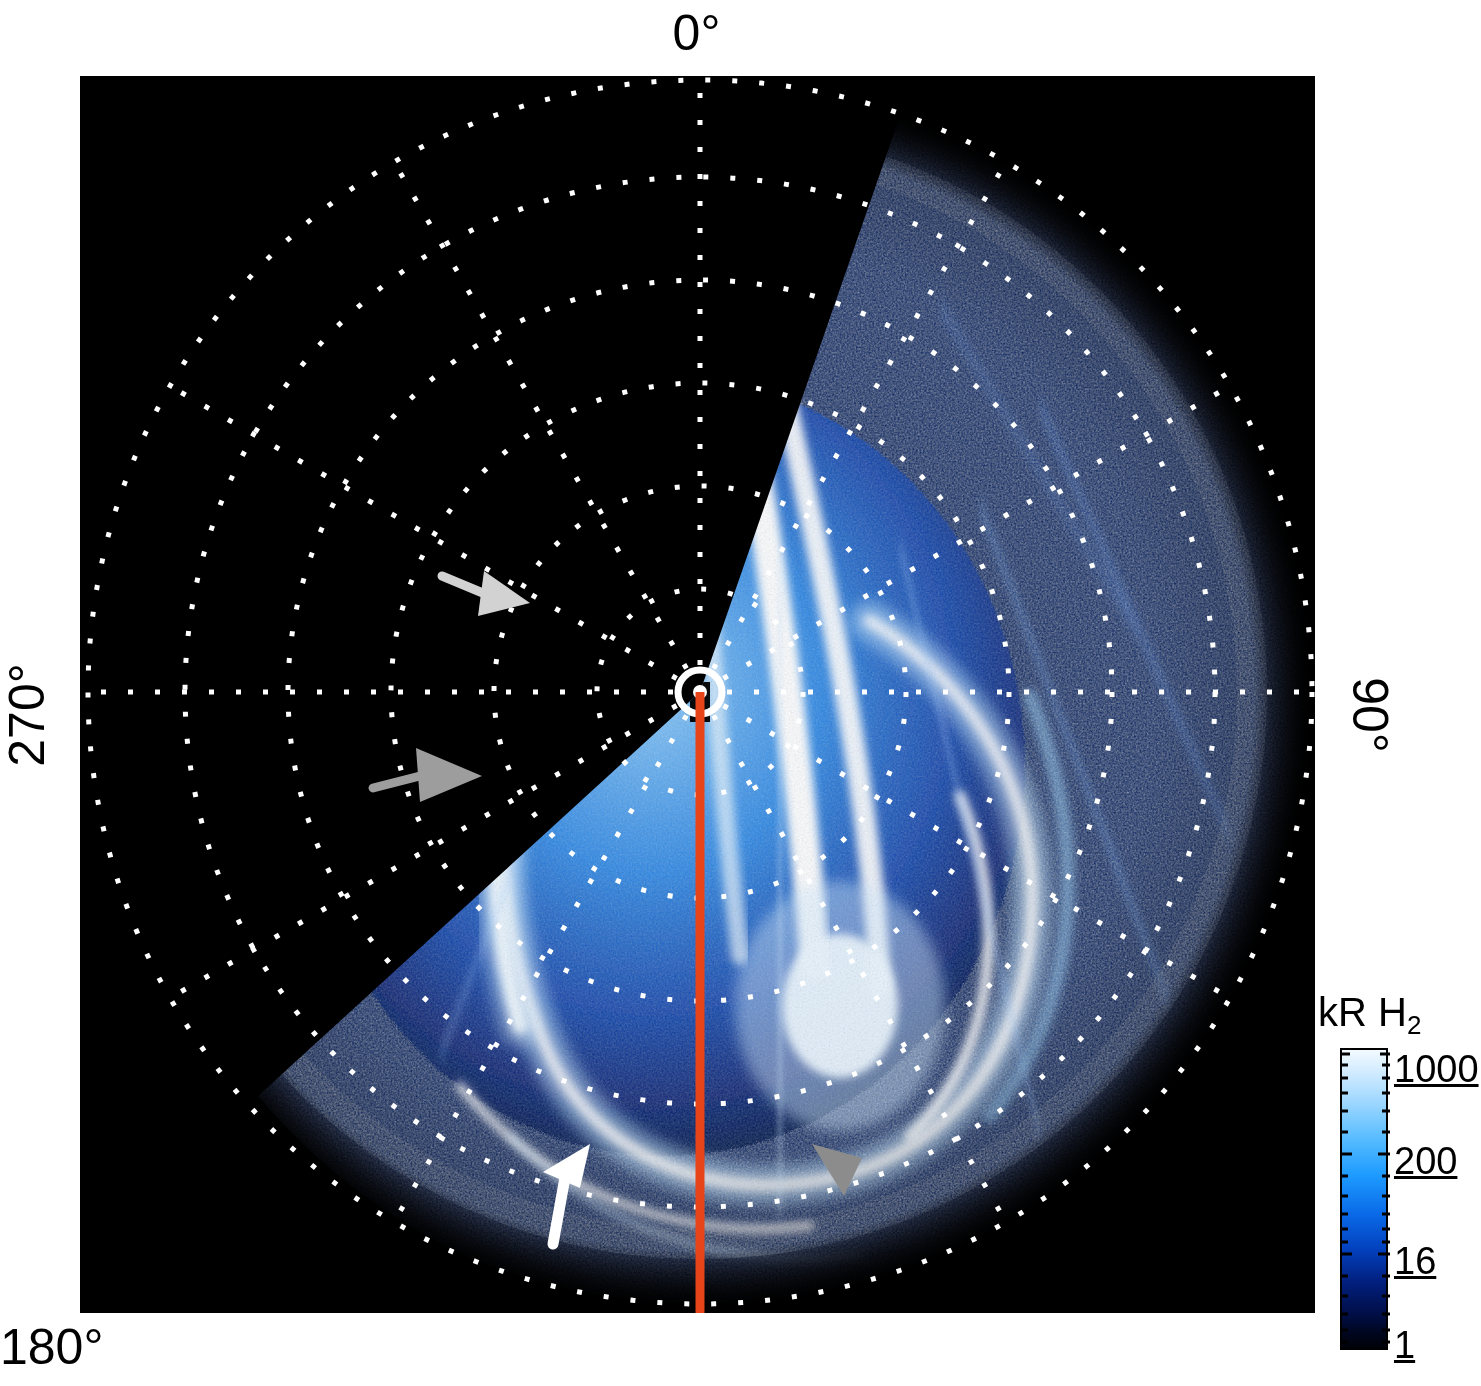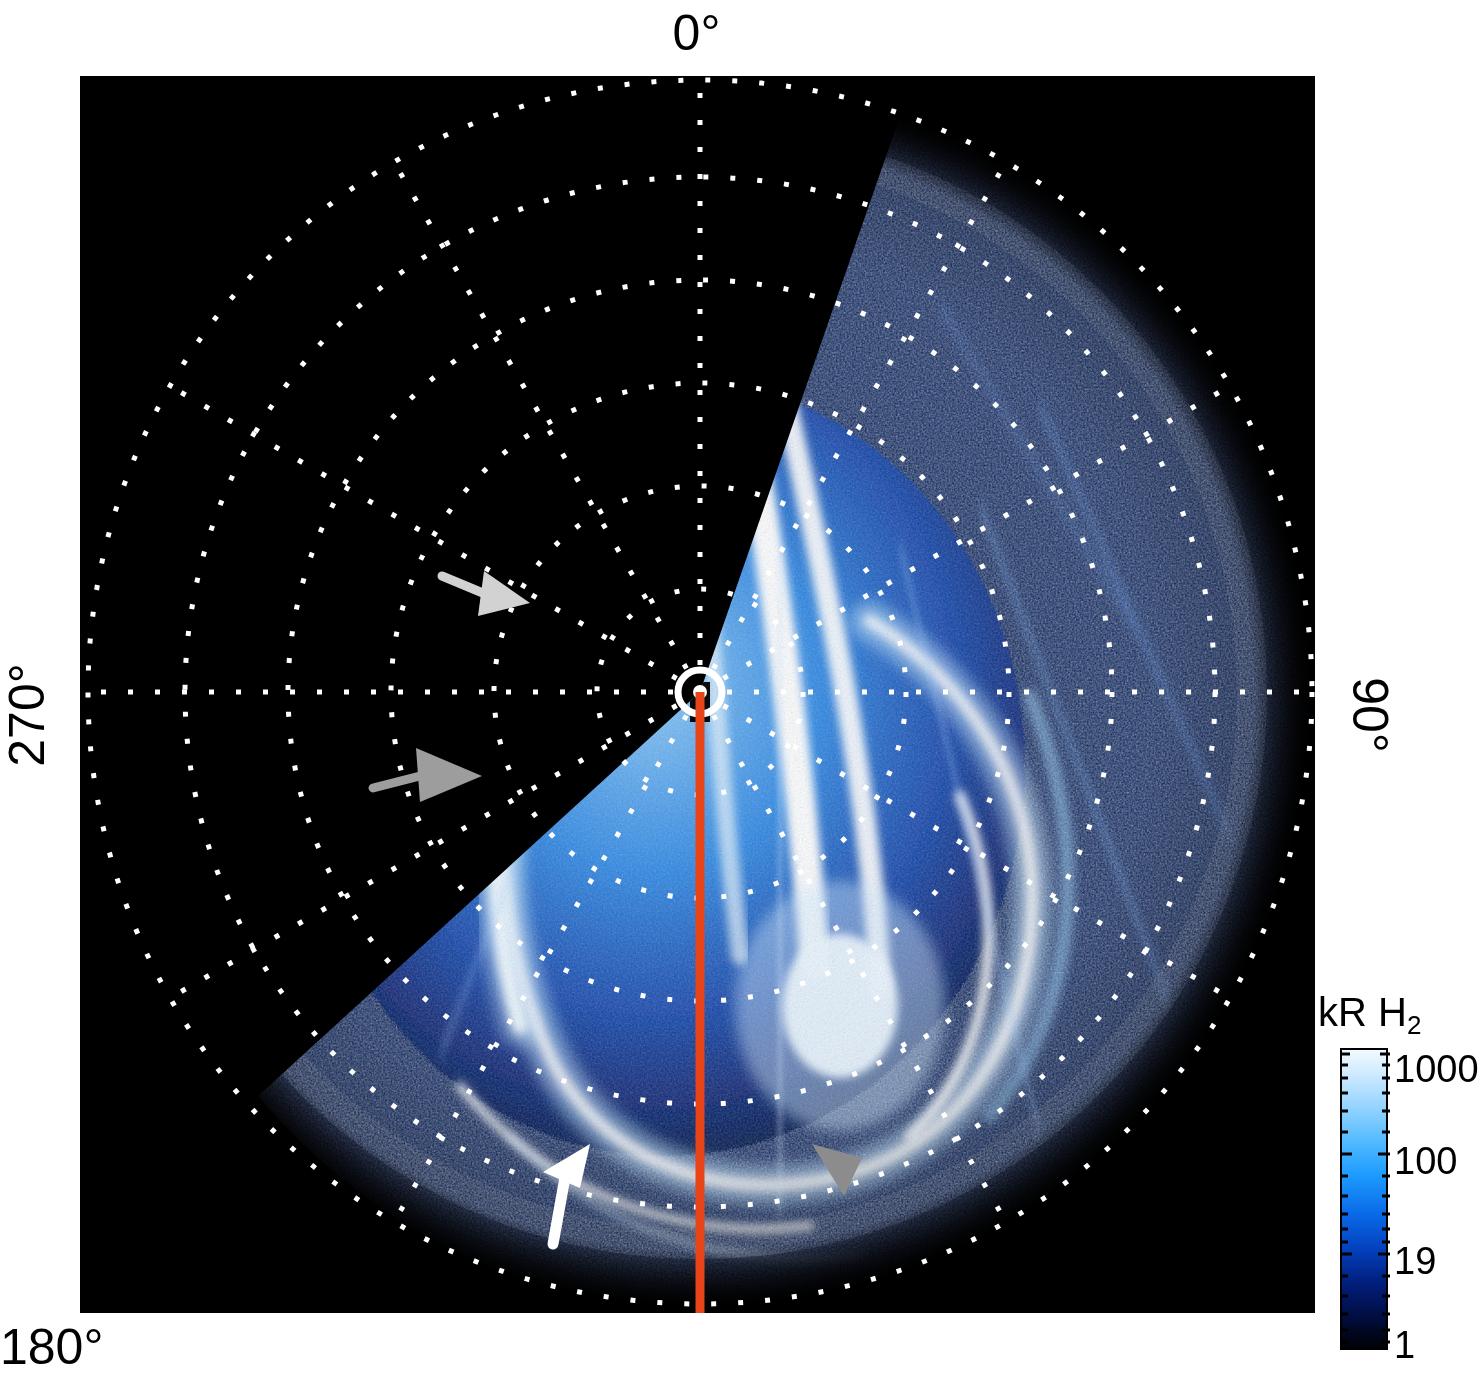--- a/index.html
+++ b/index.html
@@ -27,21 +27,21 @@
   #cbtitle{position:absolute;left:0px;top:0px;font-size:40px;line-height:1;
            white-space:nowrap;}
   #cbtitle sub{font-size:26px;vertical-align:-0.30em;}
   #cbbar{position:absolute;left:22px;top:56px;width:48px;height:302px;
          border:2px solid #000;box-sizing:border-box;
          background:linear-gradient(to bottom,
             #f2faff 0%, #cfeaff 8%, #9bd6ff 18%, #56bcff 30%,
             #1d9bff 42%, #0a6ae8 55%, #0340bd 67%, #011f7d 78%,
             #010f4a 88%, #00061f 95%, #000208 100%);}
   #cbticksvg{position:absolute;left:20px;top:54px;width:54px;height:306px;}
-  .cblabel{position:absolute;font-size:38px;line-height:1;white-space:nowrap;}
+  .cblabel{position:absolute;font-size:38px;line-height:1;white-space:nowrap;text-decoration:underline;}
 </style>
 </head>
 <body>
 
 <div id="stage">
 
   <div class="axlabel" id="lab-top">0°</div>
   <div class="axlabel" id="lab-bottom">180°</div>
   <div class="axlabel" id="lab-left">270°</div>
   <div class="axlabel" id="lab-right">90°</div>
@@ -262,18 +262,18 @@
         <line x1="2" y1="268" x2="10" y2="268"></line> 
           <line x1="44" y1="268" x2="52" y2="268"></line>
         <line x1="2" y1="284" x2="10" y2="284"></line> 
           <line x1="44" y1="284" x2="52" y2="284"></line>
         <line x1="2" y1="296" x2="10" y2="296"></line> 
           <line x1="44" y1="296" x2="52" y2="296"></line>
       </g>
     </svg>
 
     <div class="cblabel" style="left:76px;top:58px;">1000</div>
-    <div class="cblabel" style="left:76px;top:150px;">100</div>
-    <div class="cblabel" style="left:76px;top:250px;">19</div>
+    <div class="cblabel" style="left:76px;top:150px;">200</div>
+    <div class="cblabel" style="left:76px;top:250px;">16</div>
     <div class="cblabel" style="left:76px;top:334px;">1</div>
   </div>
 
 </div>
 
 </body></html>

